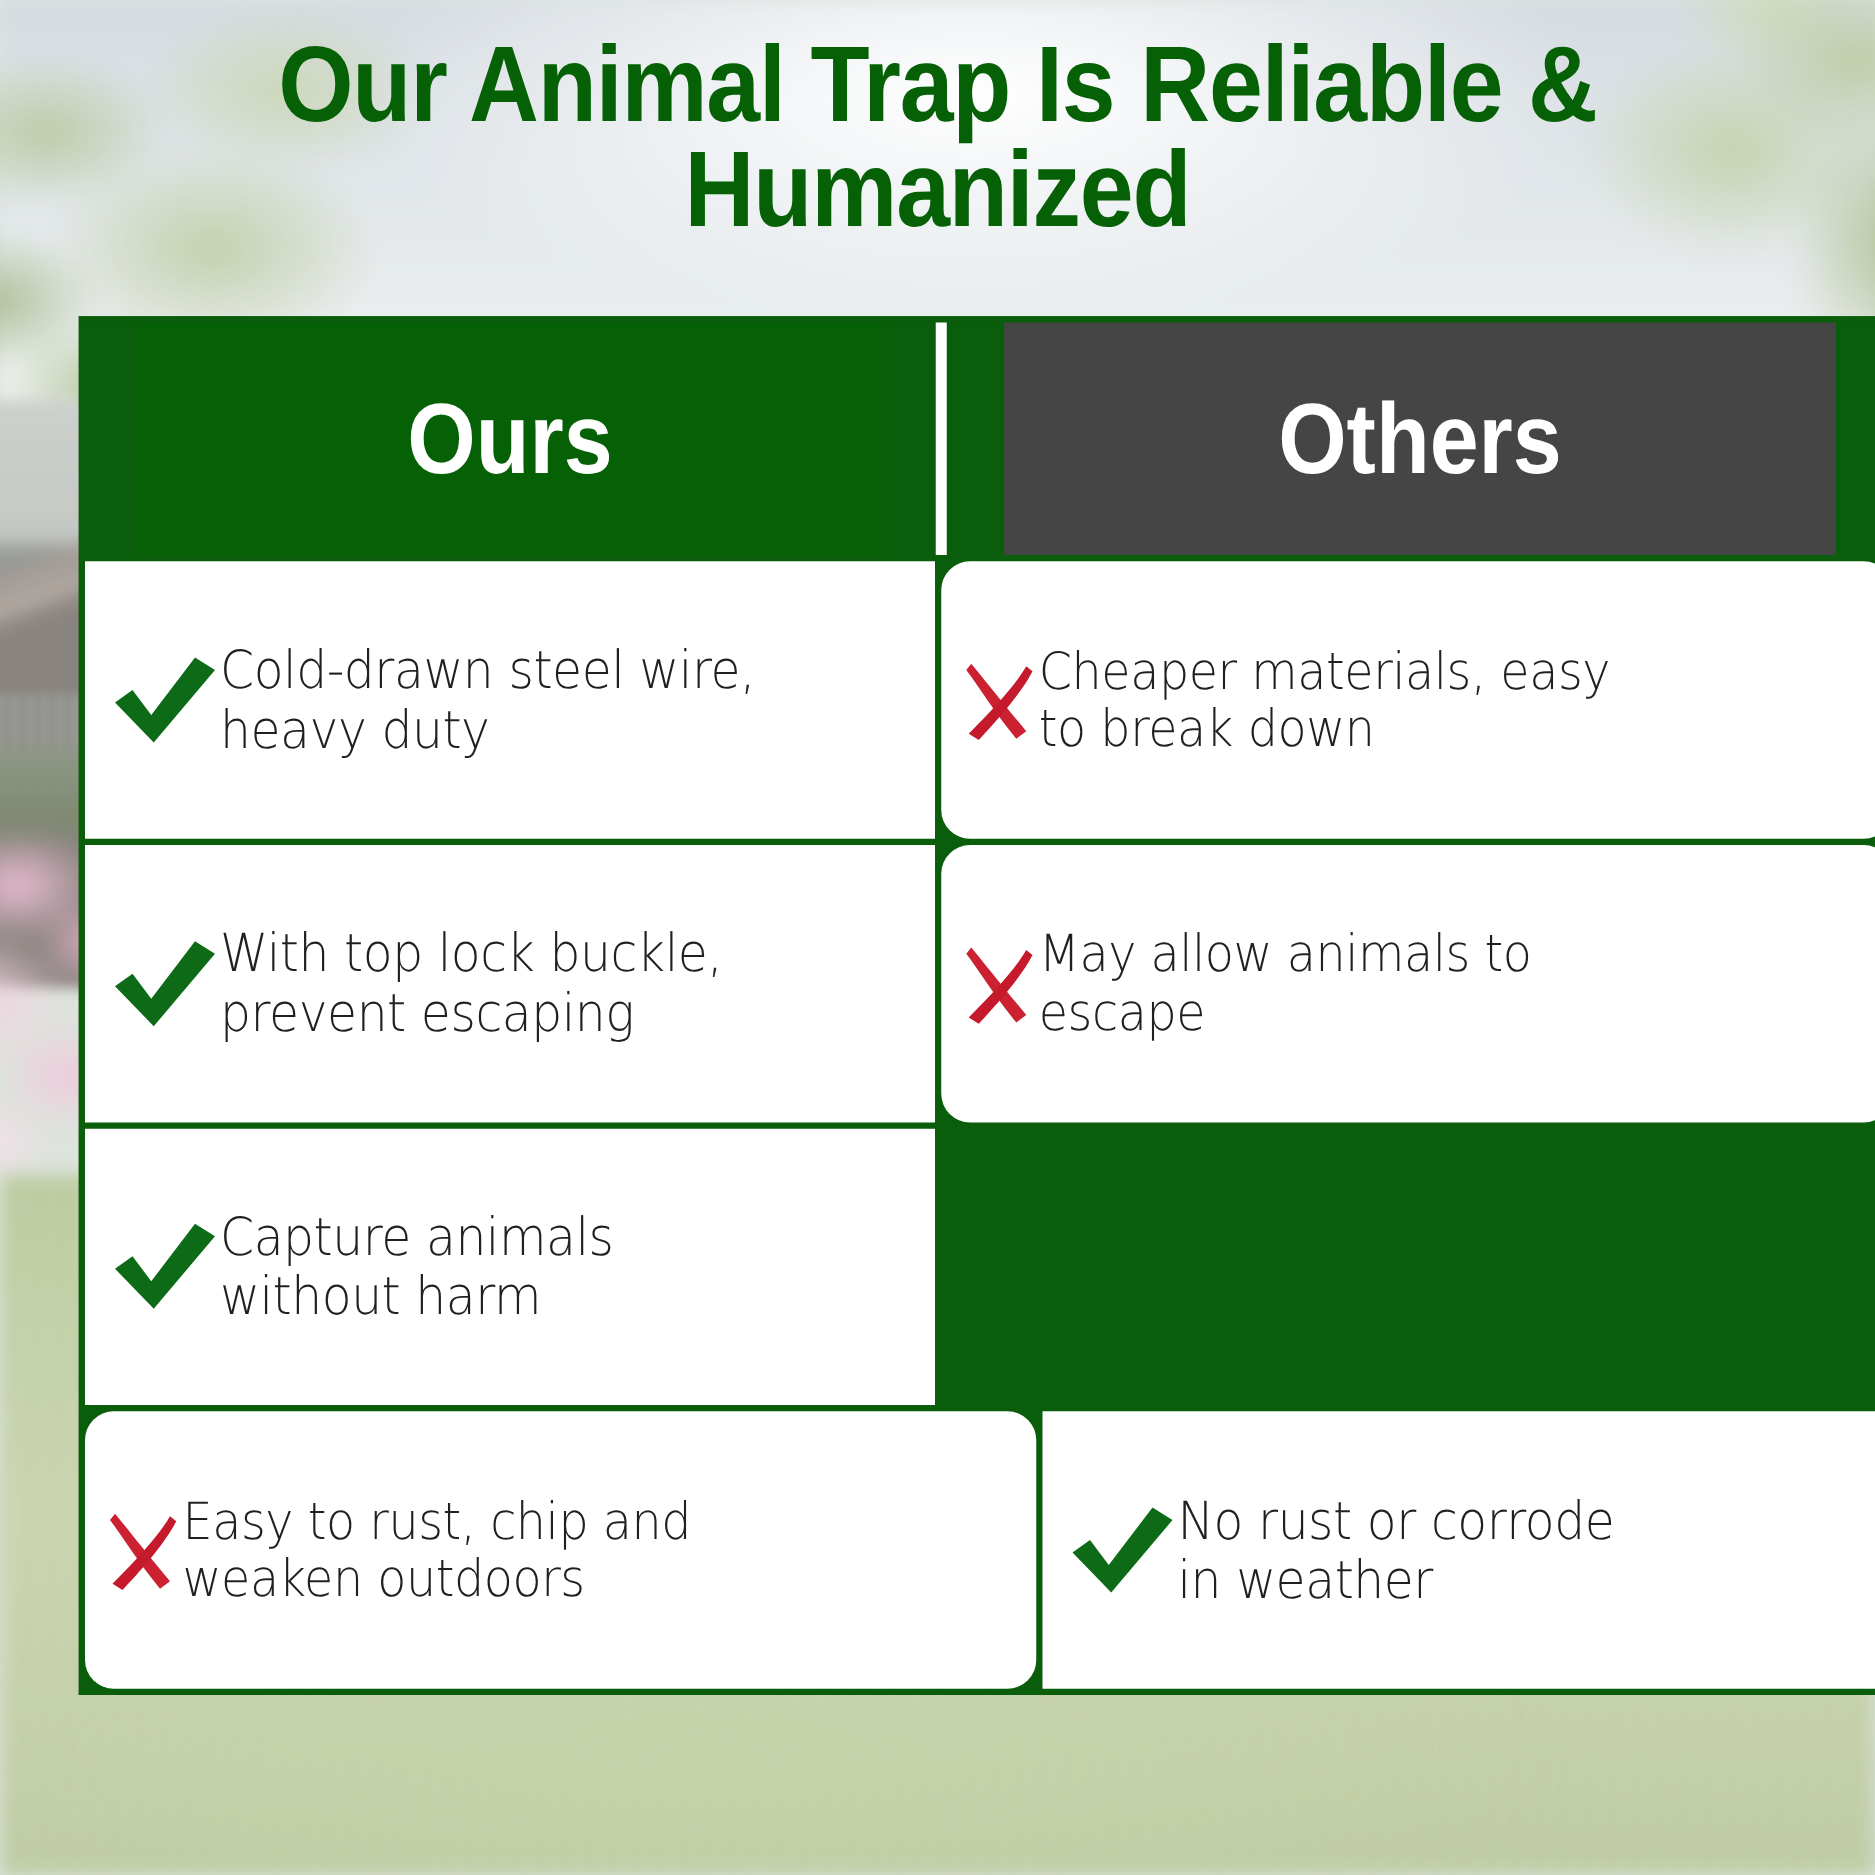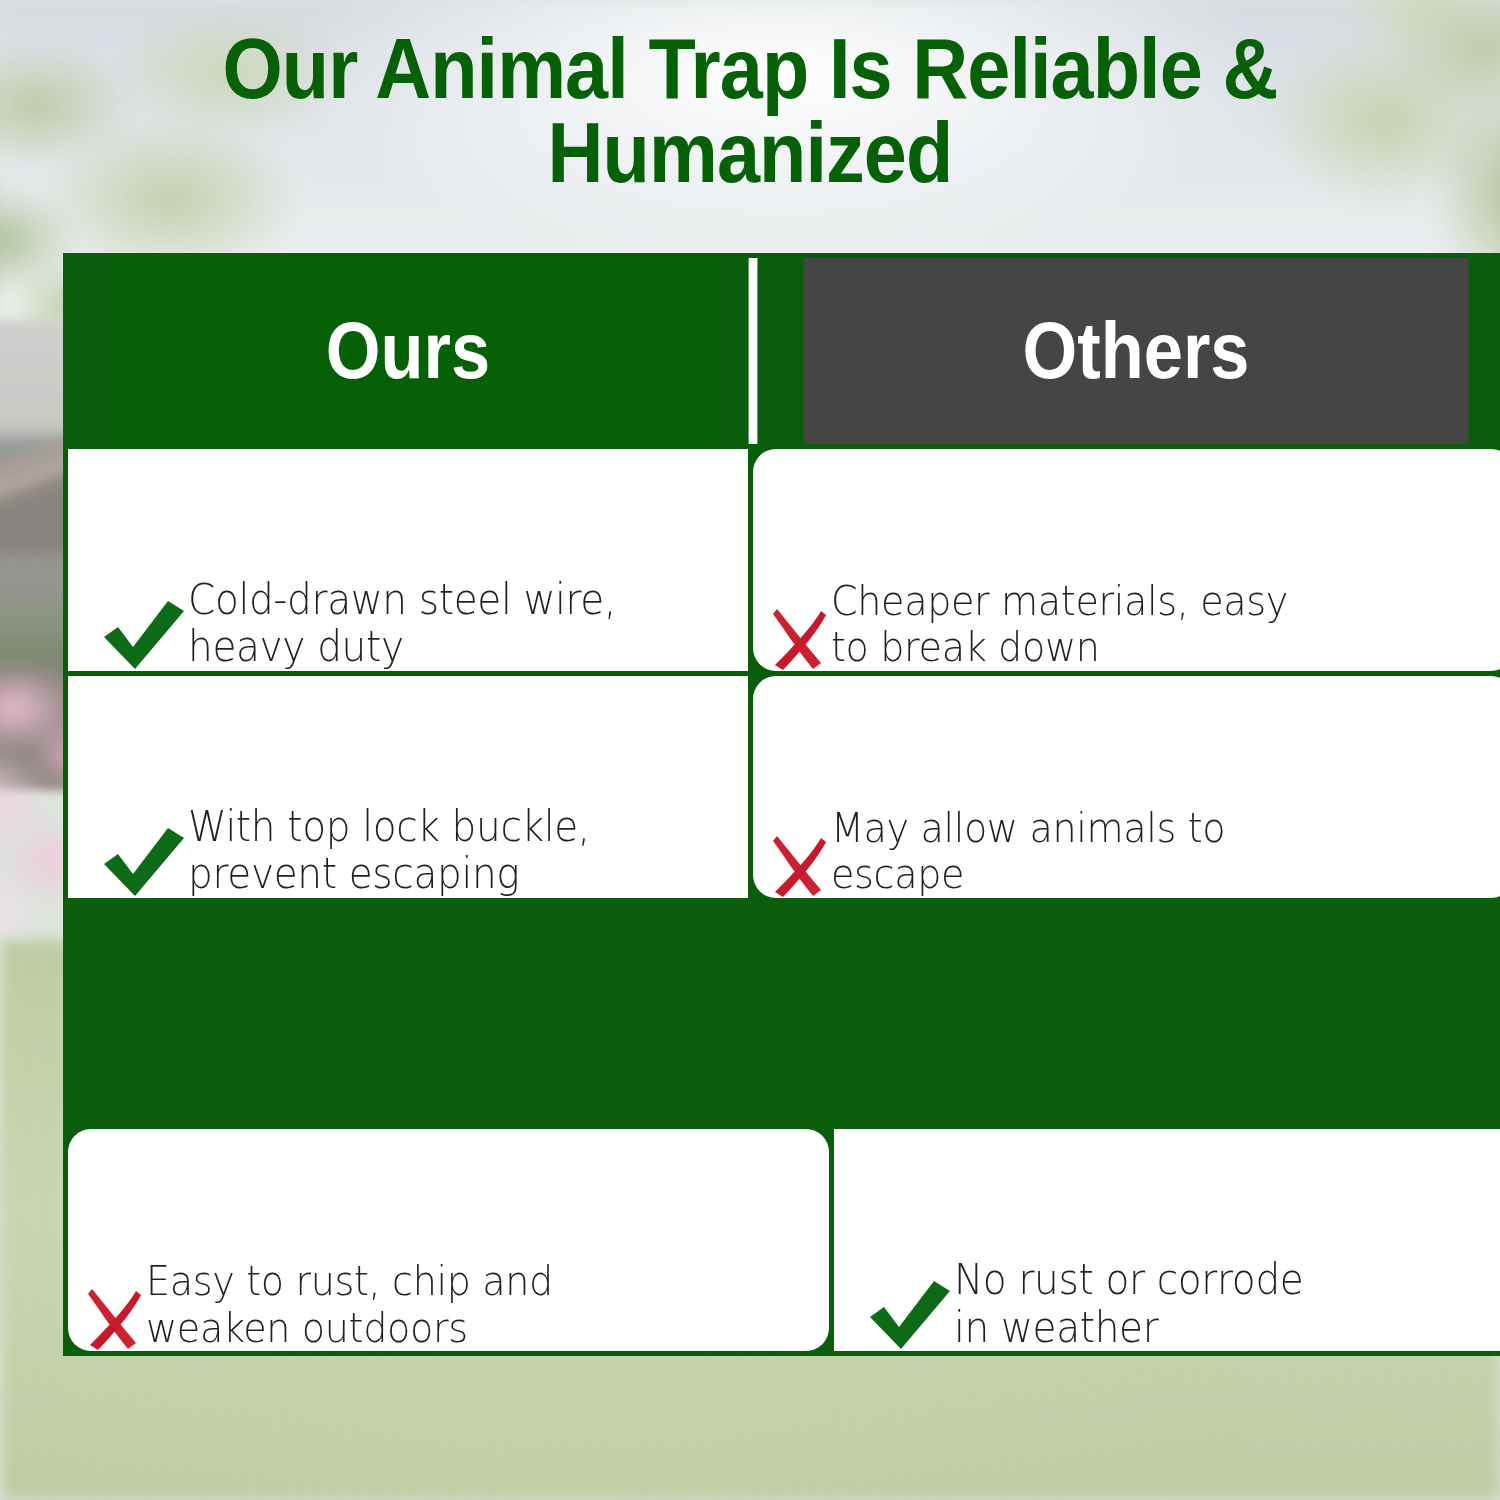--- a/index.html
+++ b/index.html
@@ -196,22 +196,22 @@
   }
   .trow {
     display: flex;
     flex: 1 1 0;
     gap: 5px;
     min-height: 0;
   }
   .cell {
     background: #ffffff;
     display: flex;
-    align-items: flex-end;
-    padding: 0 14px 0 34px;
+    align-items: center;
+    padding: 0 14px 0 22px;
     min-width: 0;
   }
   .cell-ours   { flex: 0 0 680px; }
   .cell-others { flex: 1 1 auto; padding-left: 18px; border-radius: 23px; }
 
   .mark {
     flex: 0 0 auto;
     display: block;
     margin-right: 6px;
   }
@@ -294,20 +294,27 @@
         <svg class="mark cross" viewBox="0 0 56 66" aria-hidden="true">
           <path d="M6 4 C16 16, 30 34, 50 58 L42 64 C24 42, 12 22, 2 9 Z" fill="#cc2131"></path>
           <path d="M50 6 C42 20, 26 38, 4 60 L12 65 C32 44, 48 24, 55 10 Z" fill="#c51a2c"></path>
         </svg>
         <span class="cell-text">May allow animals to
 escape</span>
       </div>
     </div>
 
     <div class="trow">
+      <div class="cell cell-ours">
+        <svg class="mark check" viewBox="0 0 84 72" aria-hidden="true">
+          <path d="M2 38 L16 28 L31 48 L66 2 L82 12 L33 70 Z" fill="#0d6b17"></path>
+        </svg>
+        <span class="cell-text">Capture animals
+without harm</span>
+      </div>
     </div>
 
     <div class="trow">
       <div class="cell cell-others">
         <svg class="mark cross" viewBox="0 0 56 66" aria-hidden="true">
           <path d="M6 4 C16 16, 30 34, 50 58 L42 64 C24 42, 12 22, 2 9 Z" fill="#cc2131"></path>
           <path d="M50 6 C42 20, 26 38, 4 60 L12 65 C32 44, 48 24, 55 10 Z" fill="#c51a2c"></path>
         </svg>
         <span class="cell-text">Easy to rust, chip and
 weaken outdoors</span>

